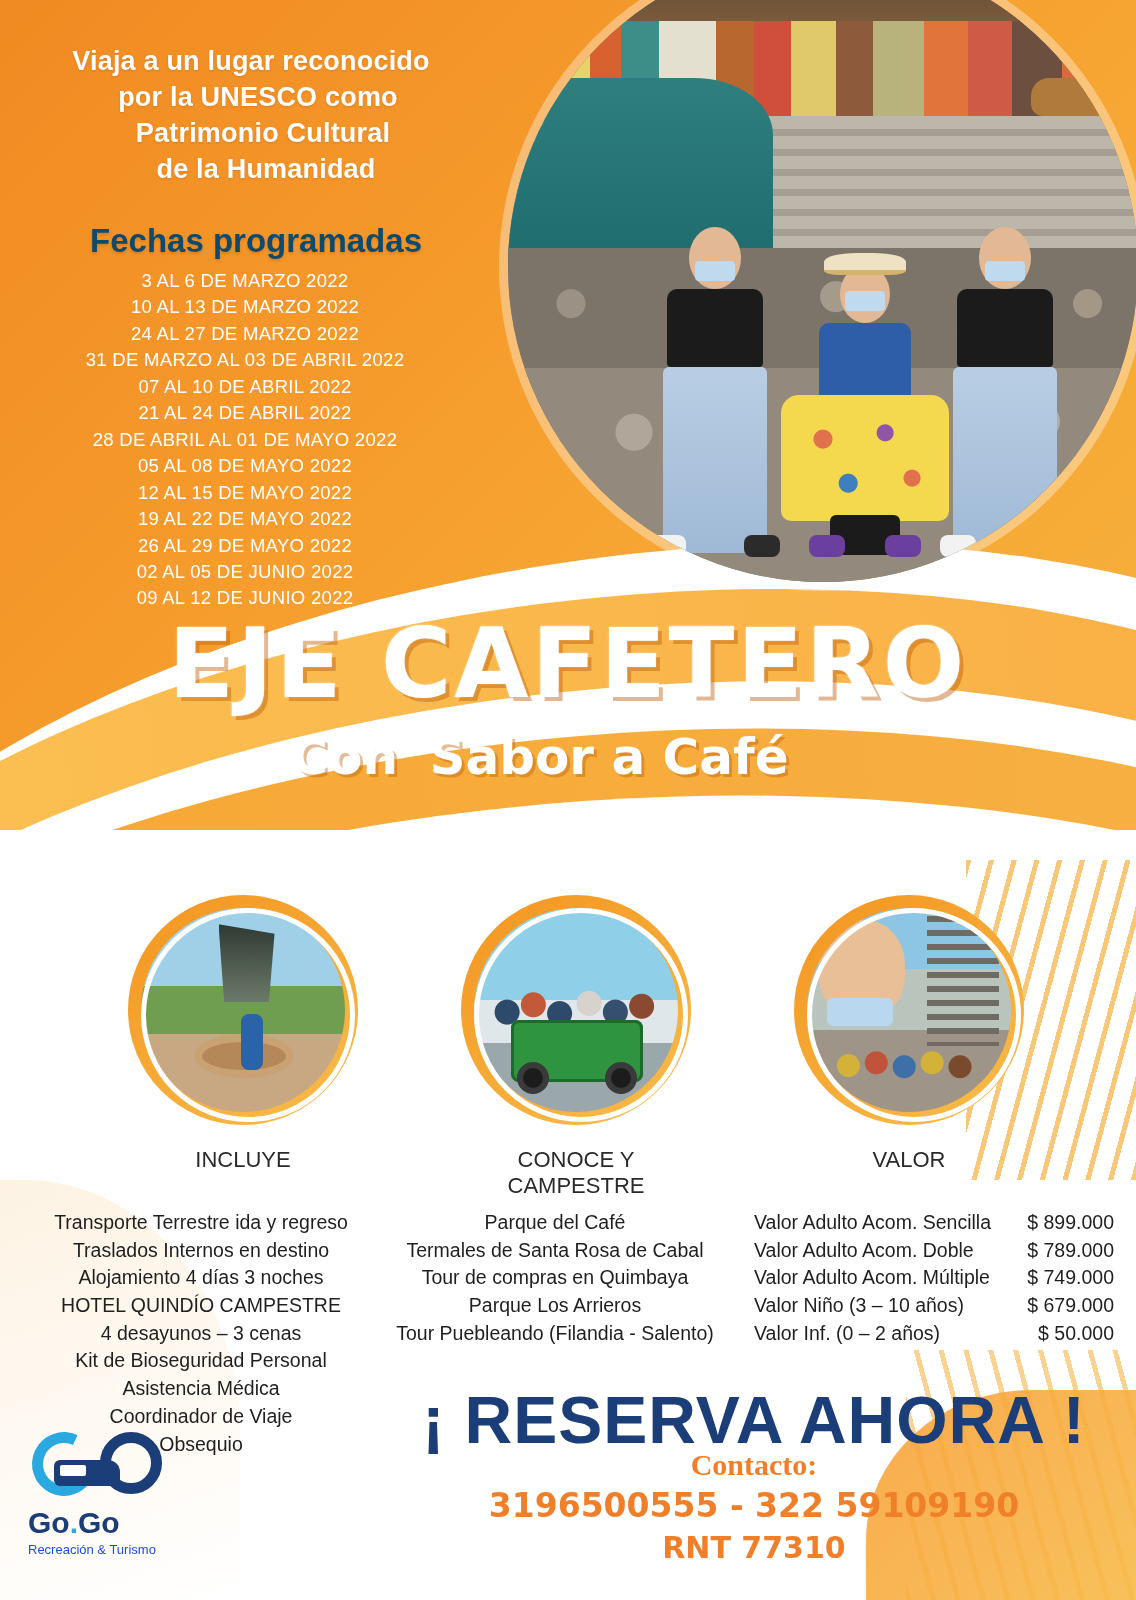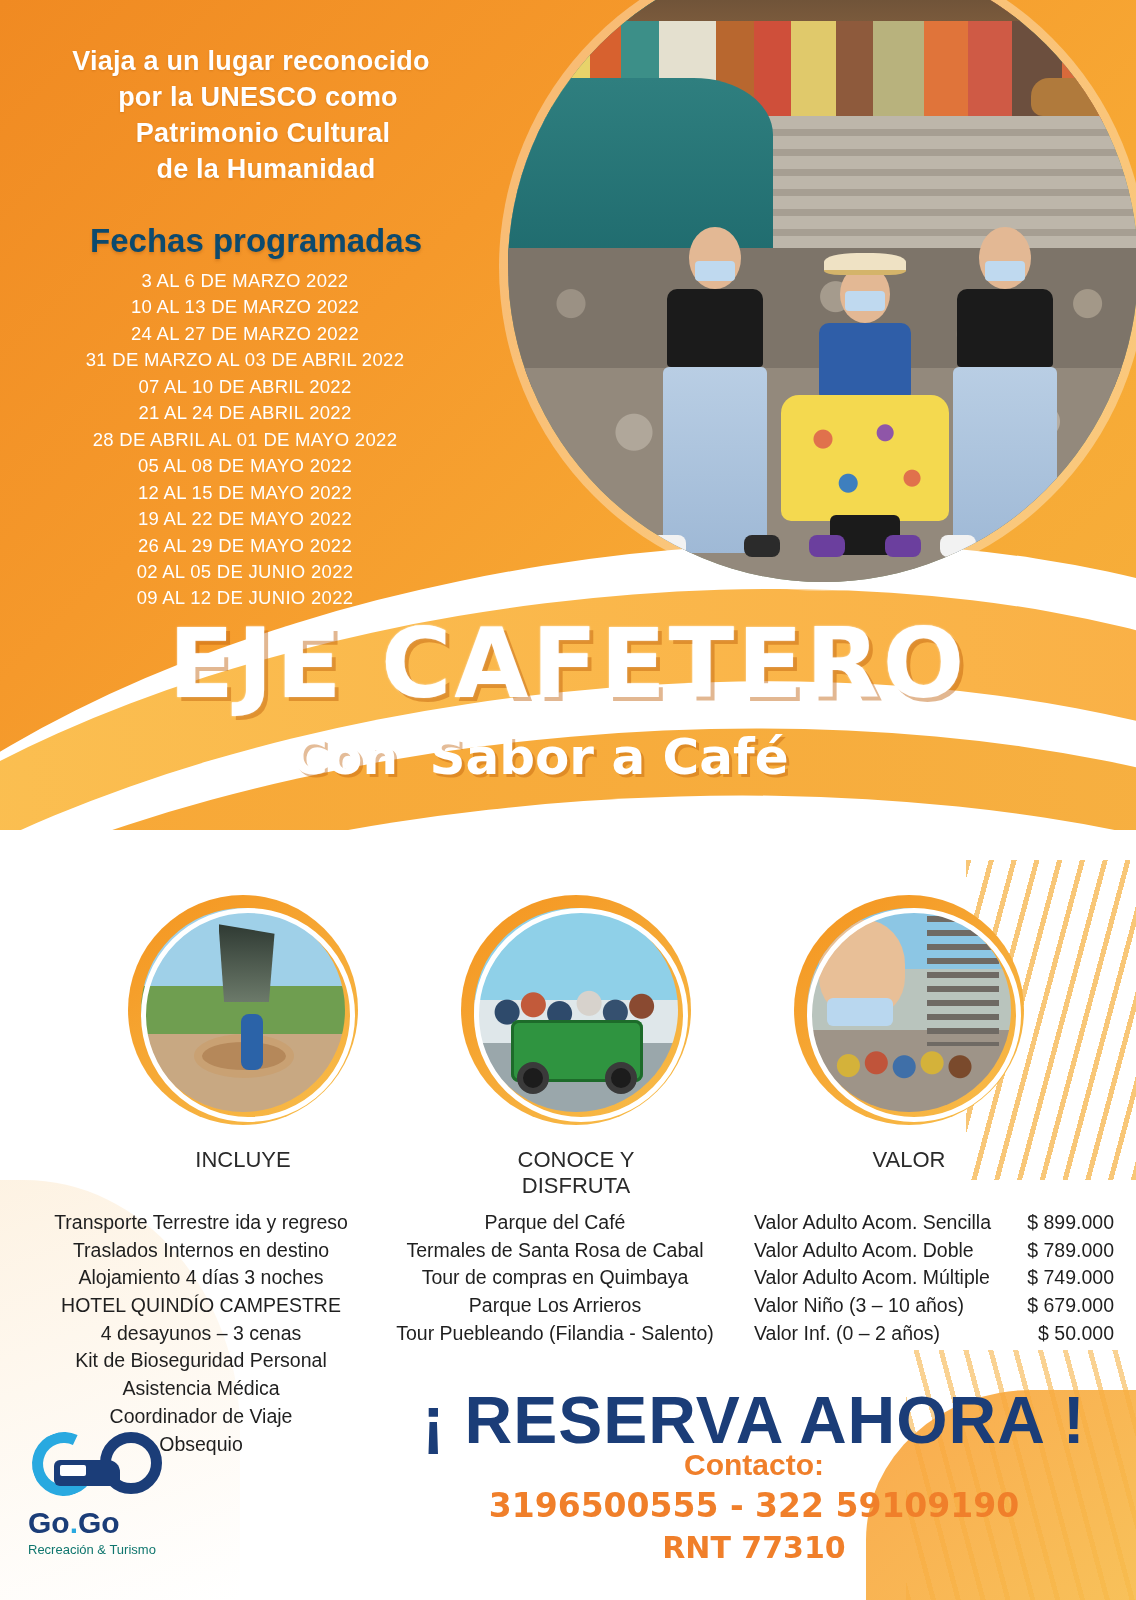--- a/index.html
+++ b/index.html
@@ -328,21 +328,21 @@
   
   .reserva {
     position:absolute; left:404px; top:1382px; width:700px;
     text-align:center;
     font-size:66px; font-weight:bold; color:#1b3d78;
     letter-spacing:1px;
   }
   .contacto-label {
     position:absolute; left:404px; top:1448px; width:700px;
     text-align:center; font-size:30px; font-weight:bold; color:#f07f2a;
-    font-family:Liberation Sans, sans-serif;
+    font-family:Liberation Serif, serif;
   }
   .contacto-num {
     position:absolute; left:404px; top:1486px; width:700px;
     text-align:center; font-size:33px; font-weight:bold; color:#f07f2a;
     font-family:"DejaVu Sans", sans-serif;
   }
   .rnt {
     position:absolute; left:404px; top:1530px; width:700px;
     text-align:center; font-size:30px; font-weight:bold; color:#f07f2a;
     font-family:"DejaVu Sans", sans-serif;
@@ -366,21 +366,21 @@
     background:#1b3d78; border-radius:6px 12px 6px 6px;
   }
   .logo-bus::after {
     content:""; position:absolute; left:6px; top:5px; width:26px; height:11px;
     background:#ffffff; border-radius:2px;
   }
   .logo-name {
     font-size:30px; font-weight:bold; color:#1b3d78; margin-top:4px;
   }
   .logo-name .dot { color:#29a9e0; }
-  .logo-tag { font-size:13px; color:#0f766e; margin-top:2px; }
+  .logo-tag { font-size:13px; color:#1d4ed8; margin-top:2px; }
 </style>
 </head>
 <body>
 
 <div class="top-panel">
   <div class="sweep1"></div>
   <div class="sweep2"></div>
   <div class="sweep3"></div>
   <div class="sweep4"></div>
   <div class="sweep5"></div>
@@ -480,21 +480,21 @@
   <div class="feat f2">
     <div class="ring">
       <div class="ring-img img-b">
         <div class="crowd"></div>
         <div class="jeep">
           <div class="wheel w1"></div>
           <div class="wheel w2"></div>
         </div>
       </div>
     </div>
-    <div class="feat-label">CONOCE Y DISFRUTA</div>
+    <div class="feat-label">CONOCE Y CAMPESTRE</div>
   </div>
 
   <div class="feat f3">
     <div class="ring">
       <div class="ring-img img-c">
         <div class="struct"></div>
         <div class="bigface"></div>
         <div class="bigmask"></div>
         <div class="row"></div>
       </div>

